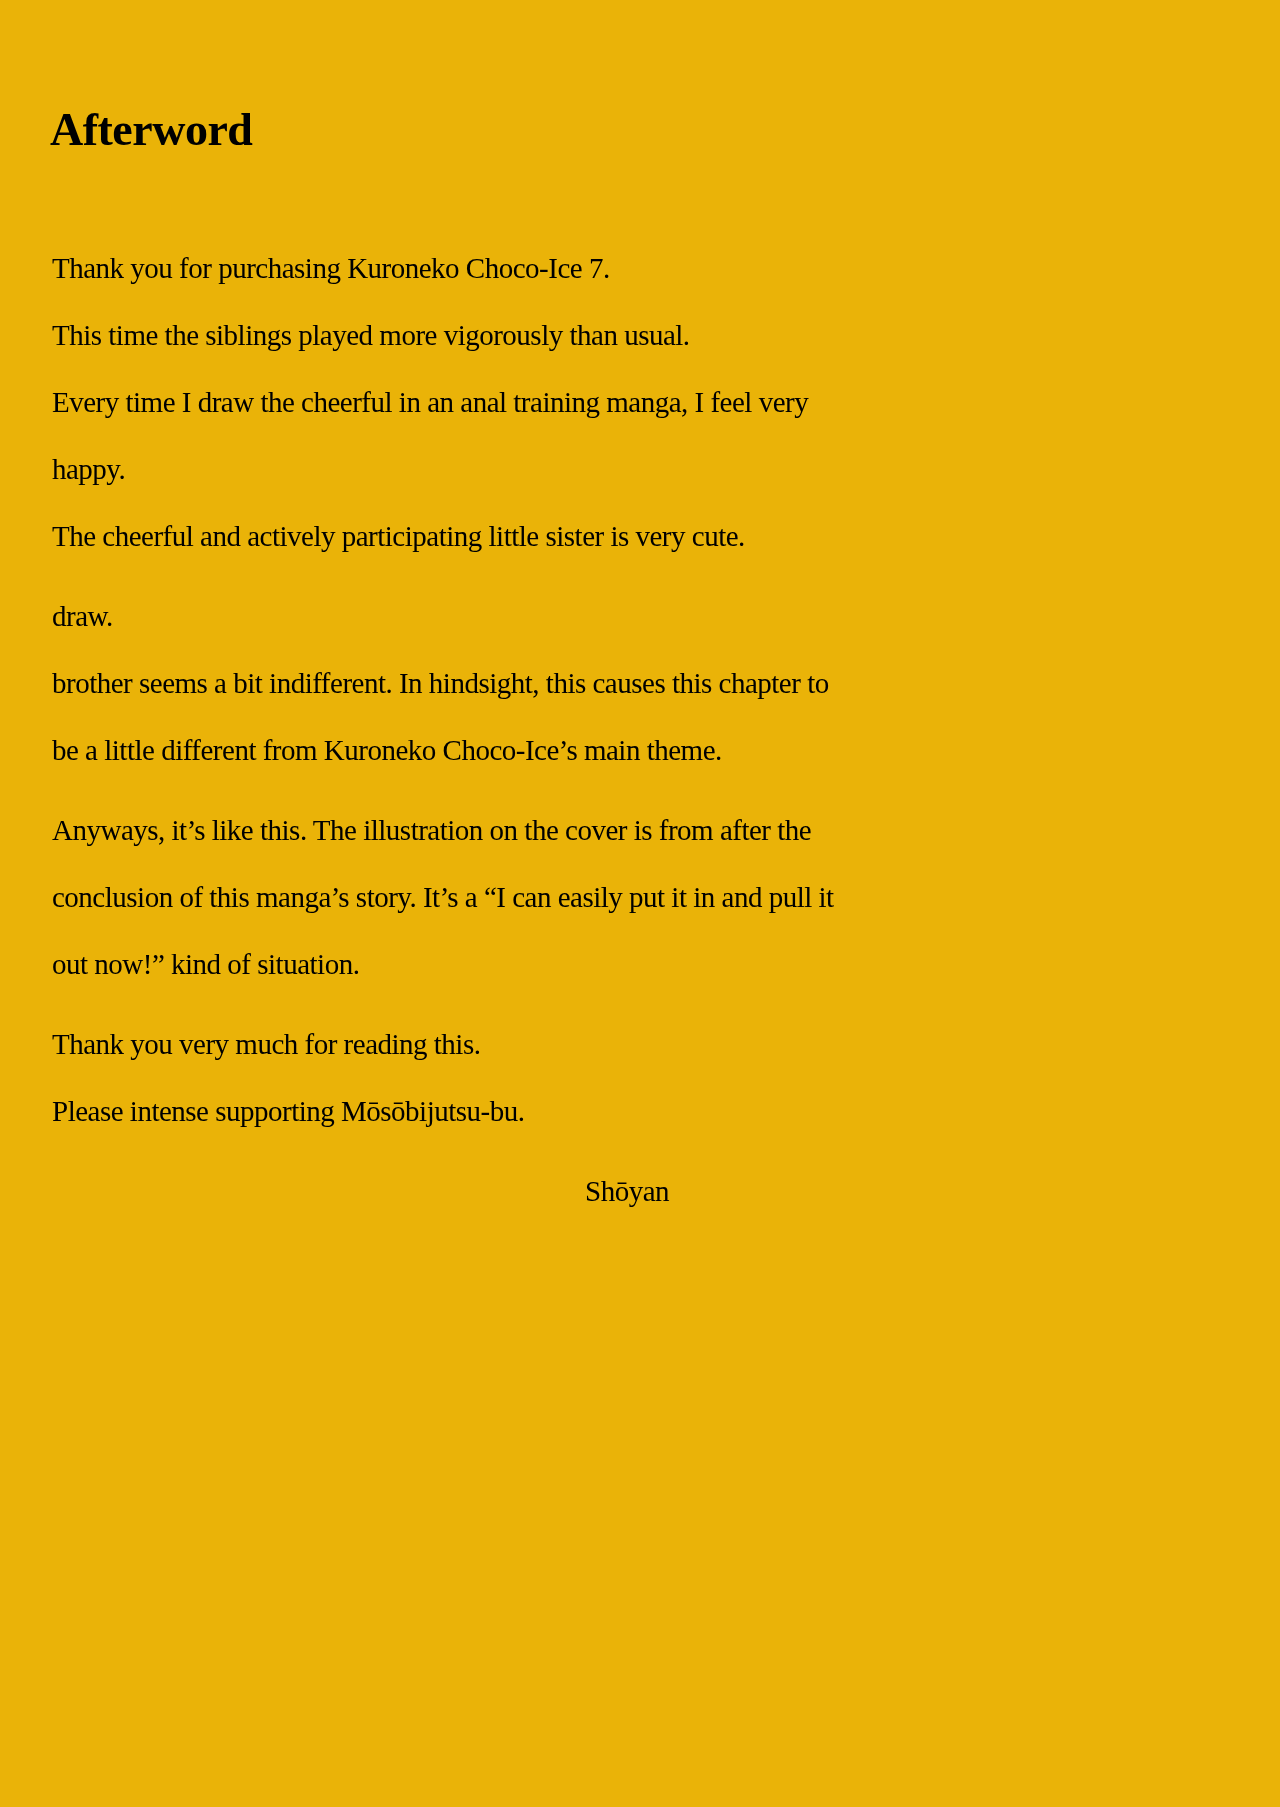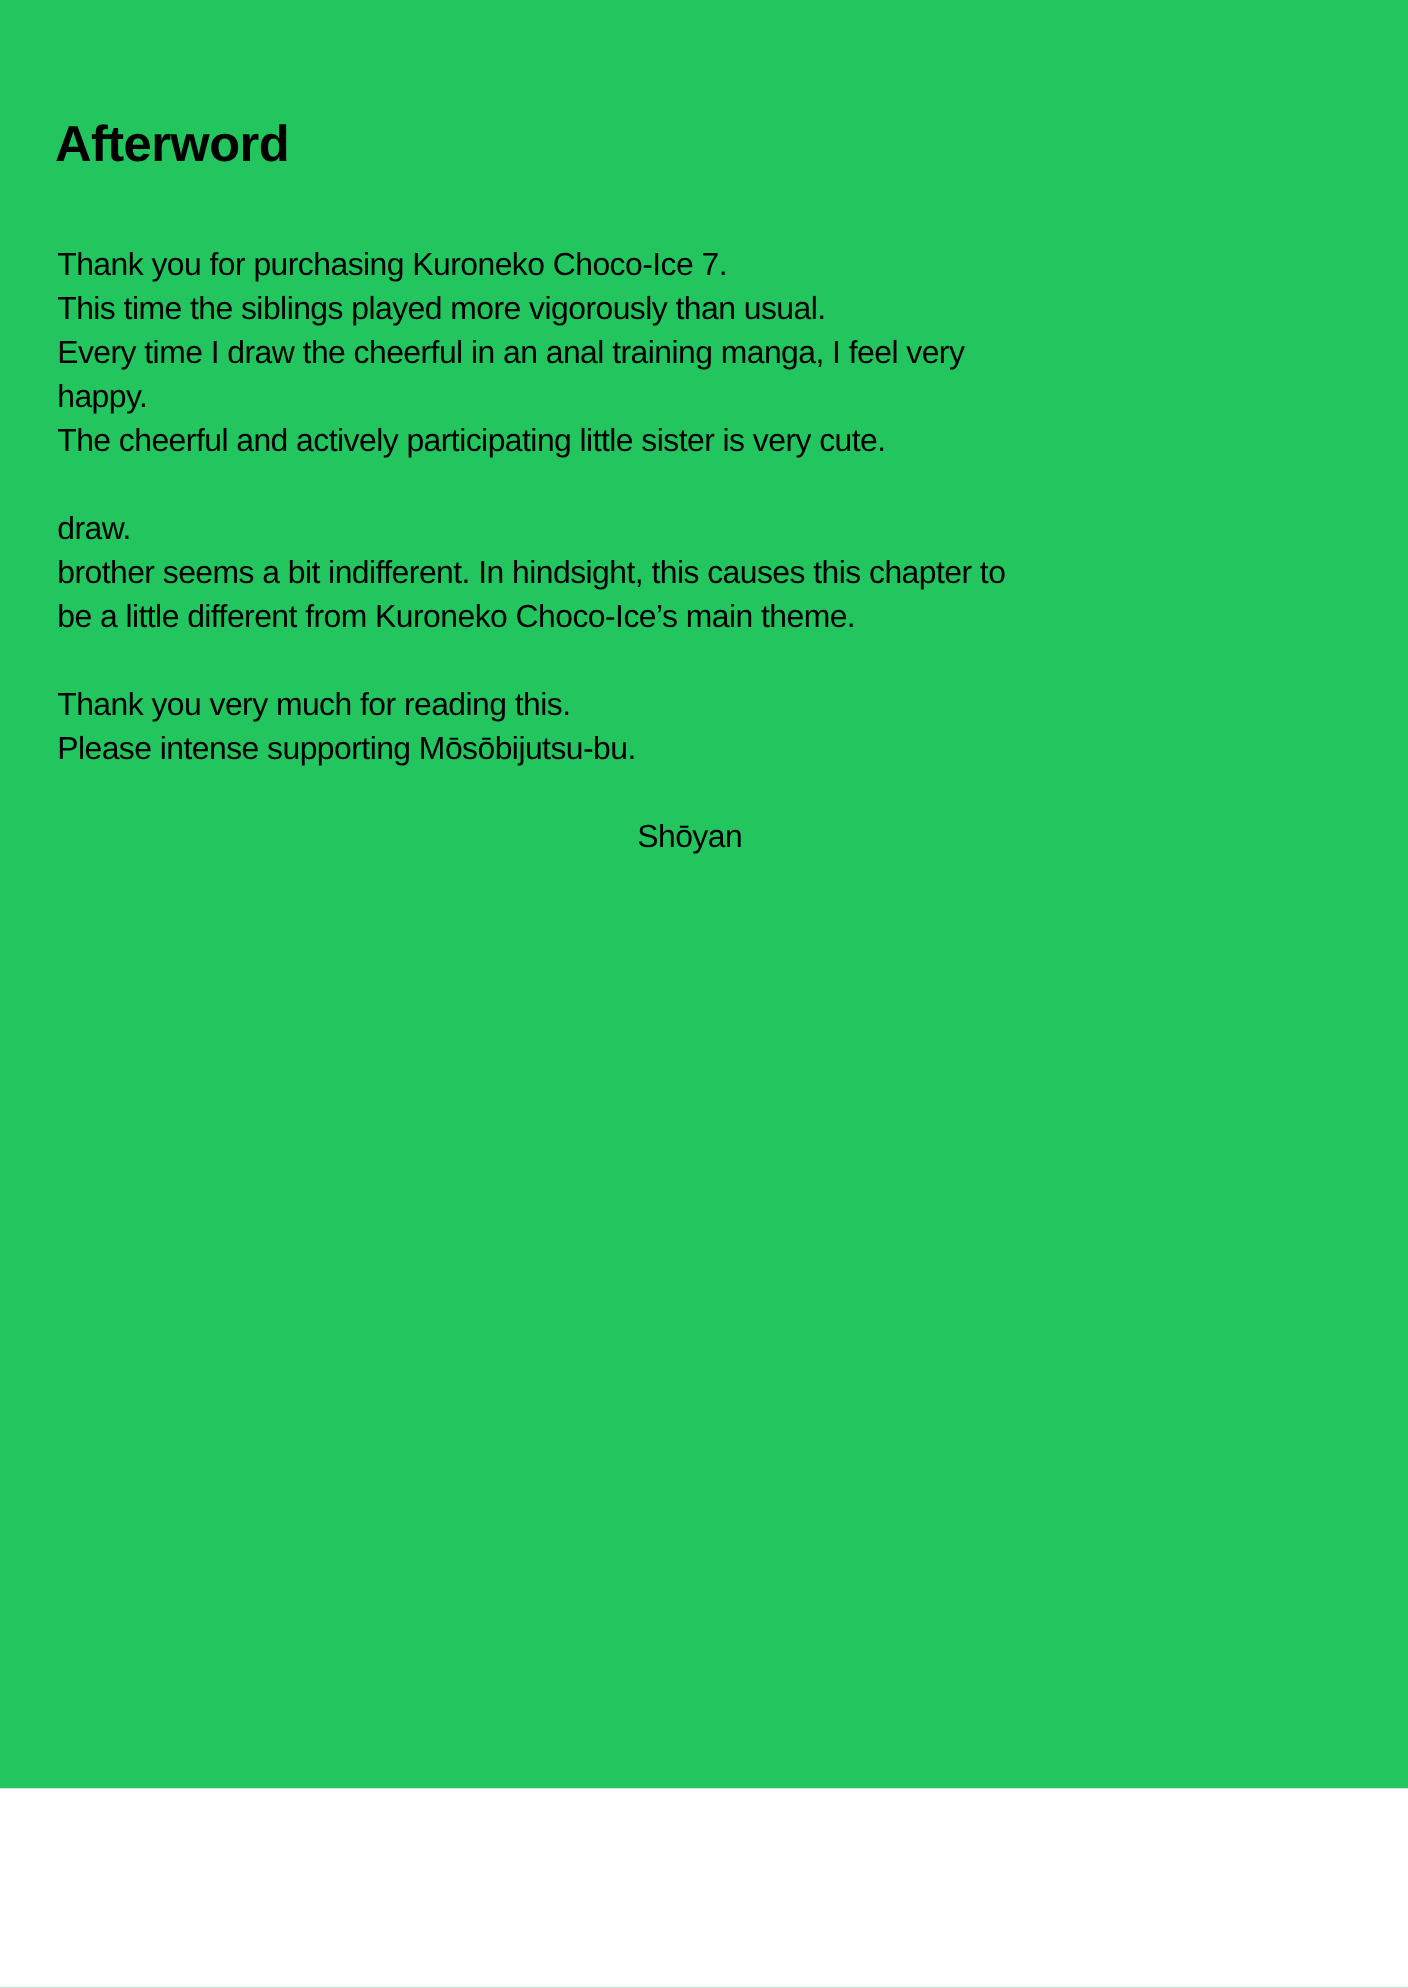--- a/index.html
+++ b/index.html
@@ -3,24 +3,24 @@
 <meta charset="utf-8">
 <style>
   html, body {
     margin: 0;
     padding: 0;
     background: #ffffff;
   }
   .page {
     position: relative;
     width: 1280px;
-    height: 1626px;
-    background: #22c55e;
+    height: 1807px;
+    background: #eab308;
     color: #000000;
-    font-family: Liberation Sans, sans-serif;
+    font-family: Liberation Serif, serif;
     overflow: hidden;
   }
   .page-title {
     position: absolute;
     top: 106px;
     left: 50px;
     margin: 0;
     font-size: 46px;
     font-weight: 700;
     line-height: 48px;
@@ -37,20 +37,21 @@
     line-height: 40px;
     letter-spacing: -0.5px;
     color: #000000;
   }
   .para {
     margin: 0 0 40px 0;
   }
   .line {
     height: 40px;
     white-space: nowrap;
+    margin-top: 27px;
   }
   .signature {
     height: 40px;
     text-align: center;
     white-space: nowrap;
     font-size: 29px;
     line-height: 40px;
   }
 </style>
 </head>
@@ -67,18 +68,23 @@
         <div class="line">Every time I draw the cheerful in an anal training manga, I feel very</div>
         <div class="line">happy.</div>
         <div class="line">The cheerful and actively participating little sister is very cute.</div>
       </div>
       <div class="para">
         <div class="line">draw.</div>
         <div class="line">brother seems a bit indifferent. In hindsight, this causes this chapter to</div>
         <div class="line">be a little different from Kuroneko Choco-Ice’s main theme.</div>
       </div>
       <div class="para">
+        <div class="line">Anyways, it’s like this. The illustration on the cover is from after the</div>
+        <div class="line">conclusion of this manga’s story. It’s a “I can easily put it in and pull it</div>
+        <div class="line">out now!” kind of situation.</div>
+      </div>
+      <div class="para">
         <div class="line">Thank you very much for reading this.</div>
         <div class="line">Please intense supporting Mōsōbijutsu-bu.</div>
       </div>
       <div class="signature">Shōyan</div>
     </section>
 </main>
 
 </body></html>

